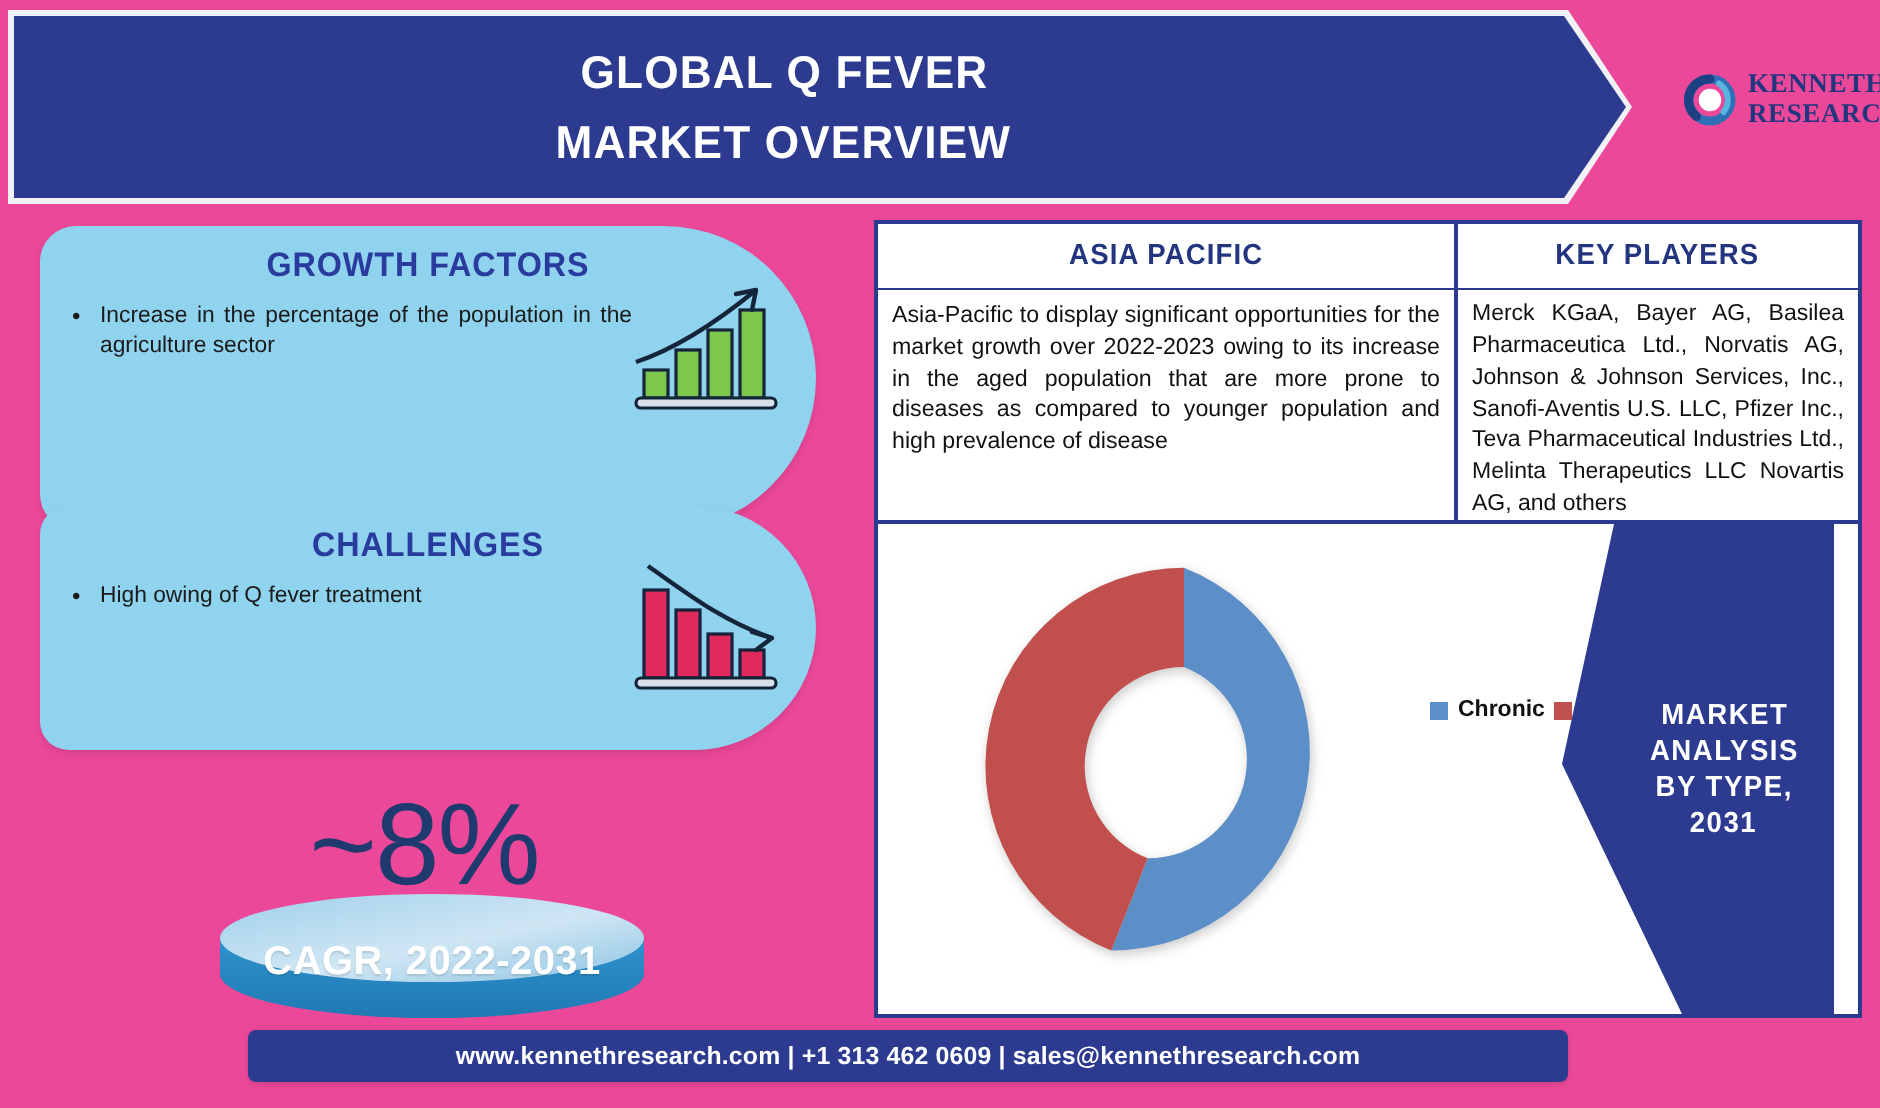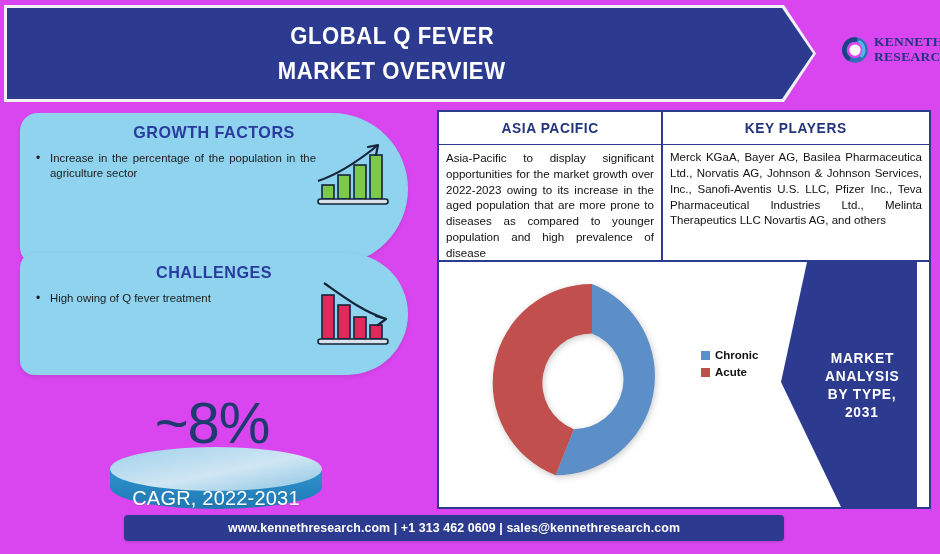--- a/index.html
+++ b/index.html
@@ -2,21 +2,21 @@
 <html><head>
 <meta charset="utf-8">
 <style>
   * { box-sizing: border-box; margin: 0; padding: 0; }
   html, body {
     width: 940px; height: 554px;
     background: #ffffff;
     font-family: "Liberation Sans", sans-serif;
     overflow: hidden;
   }
-  .page { position: relative; width: 940px; height: 554px; background: #d946ef; }
+  .page { position: relative; width: 940px; height: 554px; background: #ec4899; }
 
   
   .header-wrap {
     position: absolute; left: 4px; top: 5px; width: 812px; height: 97px;
   }
   .header-outline {
     position: absolute; inset: 0;
     background: #f1f2f6;
     -webkit-clip-path: polygon(0 0, 780px 0, 812px 48.5px, 780px 97px, 0 97px);
     clip-path: polygon(0 0, 780px 0, 812px 48.5px, 780px 97px, 0 97px);
@@ -104,40 +104,40 @@
     text-align: center;
     color: #1f3a6e;
     font-size: 58px;
     font-weight: normal;
     font-family: "Liberation Sans", sans-serif;
     letter-spacing: -1px;
     z-index: 3;
   }
   .cagr-cyl { position: absolute; left: 18px; top: 54px; width: 212px; height: 64px; }
   .cagr-label {
-    position: absolute; left: 18px; top: 94px; width: 212px;
+    position: absolute; left: 18px; top: 77px; width: 212px;
     text-align: center;
     color: #ffffff;
     font-size: 20px;
-    font-weight: normal;
+    font-weight: bold;
     letter-spacing: 0.2px;
     z-index: 4;
     text-shadow: 0 1px 1px rgba(0,0,0,0.12);
   }
 
   
   #right-panel {
     position: absolute; left: 437px; top: 110px;
     width: 494px; height: 399px;
     border: 2px solid #2c3b8f;
     background: #ffffff;
   }
   .top-boxes { display: flex; height: 150px; border-bottom: 2px solid #2c3b8f; }
   .box { position: relative; }
-  .box-ap { width: 224px; border-right: 2px solid #2c3b8f; }
+  .box-ap { width: 290px; border-right: 2px solid #2c3b8f; }
   .box-kp { flex: 1; }
   .box-head {
     height: 33px;
     border-bottom: 1.5px solid #2c3b8f;
     display: flex; align-items: center; justify-content: center;
   }
   .box-head span {
     color: #22357e; font-weight: bold; font-size: 14.5px;
     letter-spacing: 0.6px; transform: scaleX(0.95);
   }
@@ -148,22 +148,22 @@
     color: #111;
     text-align: justify;
     text-justify: inter-word;
   }
   .box-body.kp { font-size: 11.5px; line-height: 1.38; }
 
   
   .chart-area { position: relative; height: 245px; overflow: hidden; }
   .donut { position: absolute; left: 44px; top: 12px; width: 218px; height: 218px; }
   .legend {
-    position: absolute; left: 262px; top: 87px;
-    display: flex; flex-direction: column; gap: 5px;
+    position: absolute; left: 276px; top: 87px;
+    display: flex; flex-direction: row; gap: 5px;
   }
   .legend-row { display: flex; align-items: center; gap: 5px; }
   .legend-swatch { width: 9px; height: 9px; display: inline-block; }
   .legend-label { font-size: 11.5px; color: #111; font-weight: bold; }
 
   .chevron {
     position: absolute; right: 12px; top: 0;
     width: 136px; height: 245px;
     background: #2c3b8f;
     -webkit-clip-path: polygon(26px 0, 136px 0, 136px 245px, 60px 245px, 0 120px);

